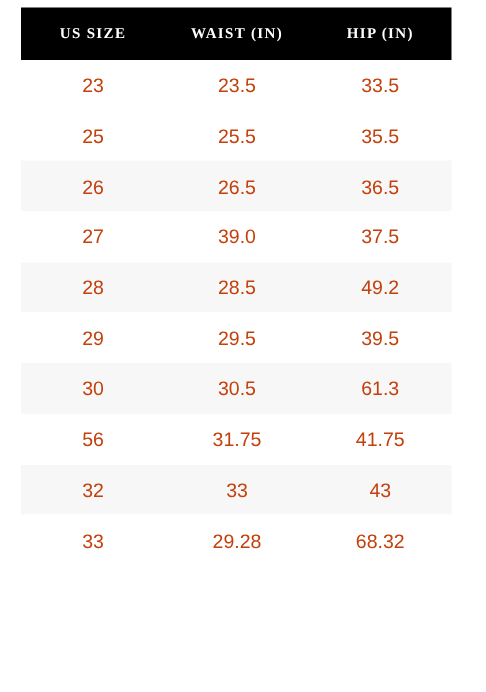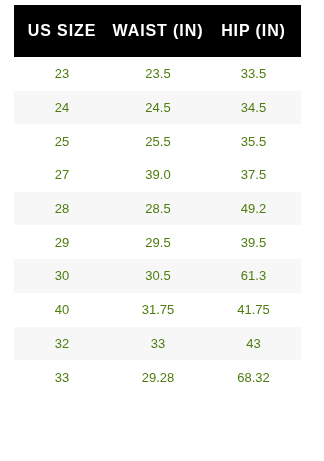--- a/index.html
+++ b/index.html
@@ -26,31 +26,32 @@
     top: 5px;
     width: 287px;
     border-collapse: collapse;
     table-layout: fixed;
   }
   .size-chart thead tr {
     background: #000000;
   }
   .size-chart th {
     color: #ffffff;
-    font-size: 16px;
+    font-size: 10px;
     font-weight: bold;
     letter-spacing: 0.9px;
     text-align: center;
-    height: 52px;
+    height: 35px;
     padding: 0;
     vertical-align: middle;
     white-space: nowrap;
+    font-family: Liberation Serif, serif;
   }
   .size-chart td {
-    color: #4d7c0f;
+    color: #c2410c;
     font-size: 13px;
     font-weight: normal;
     text-align: center;
     height: 33.7px;
     padding: 0;
     vertical-align: middle;
     white-space: nowrap;
   }
   .size-chart tbody tr.row-odd {
     background: #ffffff;
@@ -73,29 +74,29 @@
         <th class="col-waist">WAIST (IN)</th>
         <th class="col-hip">HIP (IN)</th>
       </tr>
     </thead>
     <tbody>
       <tr class="row-odd">
         <td>23</td>
         <td>23.5</td>
         <td>33.5</td>
       </tr>
-      <tr class="row-even">
-        <td>24</td>
-        <td>24.5</td>
-        <td>34.5</td>
-      </tr>
       <tr class="row-odd">
         <td>25</td>
         <td>25.5</td>
         <td>35.5</td>
+      </tr>
+      <tr class="row-even">
+        <td>26</td>
+        <td>26.5</td>
+        <td>36.5</td>
       </tr>
       <tr class="row-odd">
         <td>27</td>
         <td>39.0</td>
         <td>37.5</td>
       </tr>
       <tr class="row-even">
         <td>28</td>
         <td>28.5</td>
         <td>49.2</td>
@@ -104,21 +105,21 @@
         <td>29</td>
         <td>29.5</td>
         <td>39.5</td>
       </tr>
       <tr class="row-even">
         <td>30</td>
         <td>30.5</td>
         <td>61.3</td>
       </tr>
       <tr class="row-odd">
-        <td>40</td>
+        <td>56</td>
         <td>31.75</td>
         <td>41.75</td>
       </tr>
       <tr class="row-even">
         <td>32</td>
         <td>33</td>
         <td>43</td>
       </tr>
       <tr class="row-odd">
         <td>33</td>

